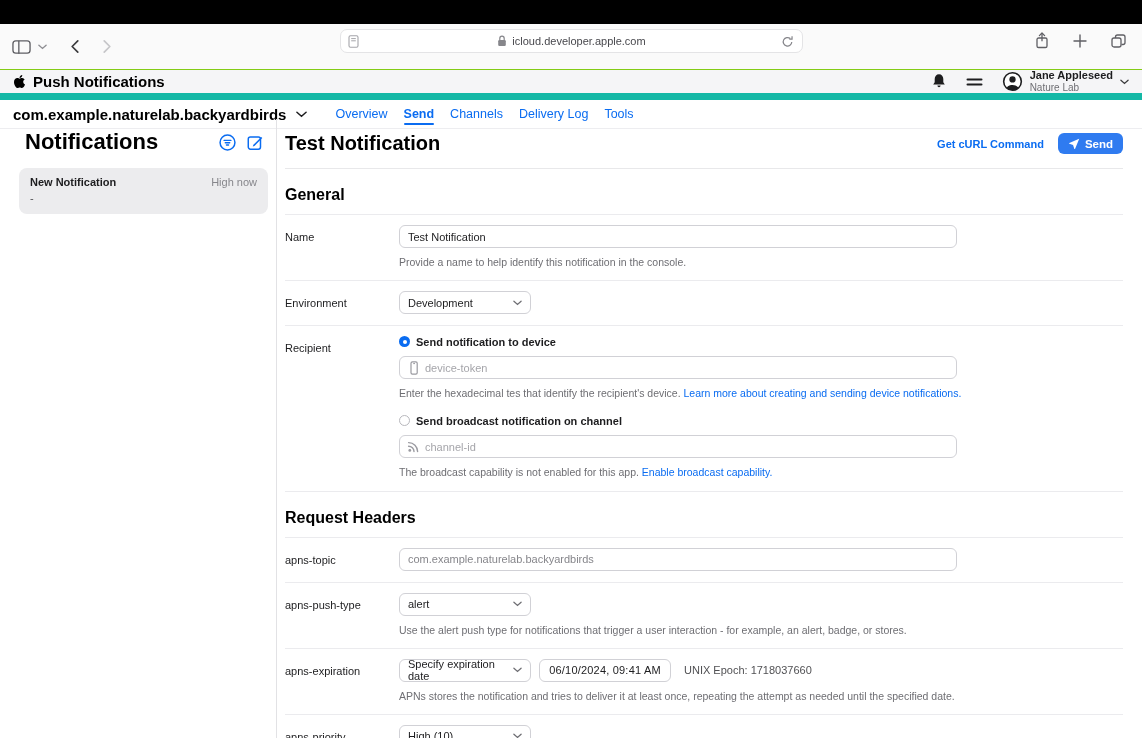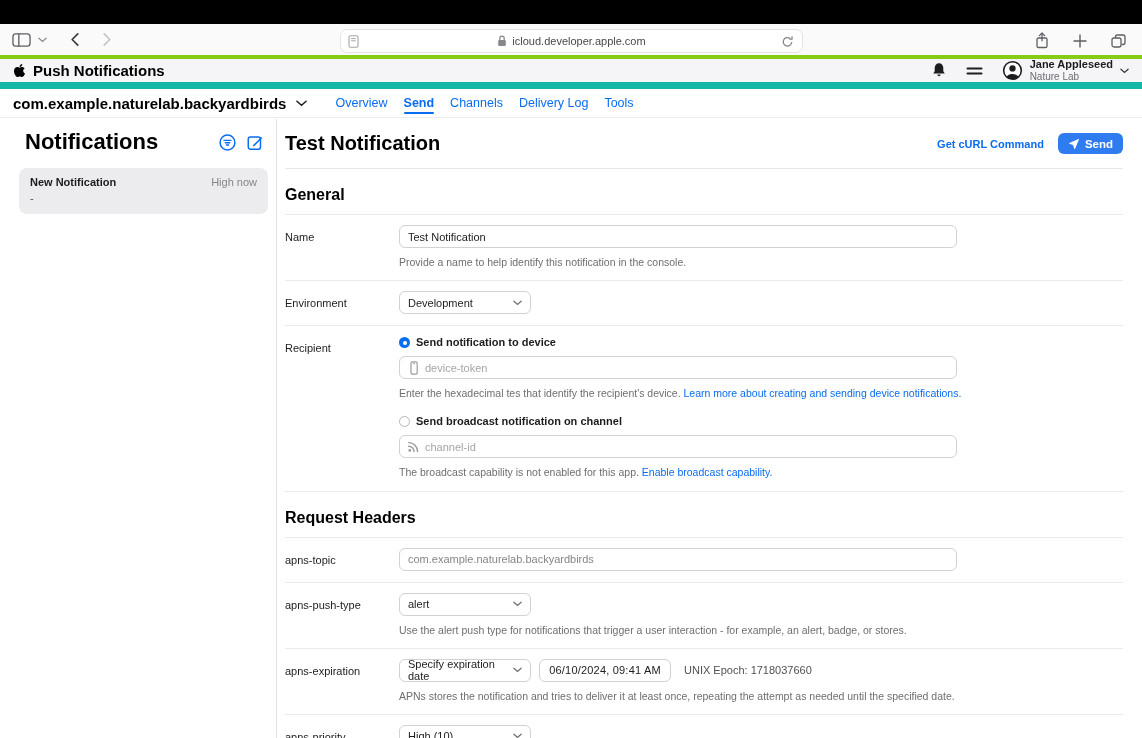--- a/index.html
+++ b/index.html
@@ -13,21 +13,21 @@
   *{box-sizing:border-box}
   html,body{margin:0;padding:0}
   body{
     width:1142px;height:738px;overflow:hidden;position:relative;
     font-family:"Liberation Sans",sans-serif;background:#fff;color:var(--ink);
   }
   svg{display:block}
 
   
   .menubar{height:24px;background:#000}
-  .toolbar{height:35px;background:#fafafa;border-bottom:4px solid #84cc16;position:relative;display:flex;align-items:center;padding:0 12px}
+  .toolbar{height:46px;background:#fafafa;border-bottom:1px solid #84cc16;position:relative;display:flex;align-items:center;padding:0 12px}
   .tb-left{display:flex;align-items:center;gap:7px}
   .tb-left .gap{width:8px}
   .urlbar{position:absolute;left:340px;top:5px;width:463px;height:24px;background:#fff;border:1px solid #e4e4e6;border-radius:7px;display:flex;align-items:center;justify-content:center;gap:5px;font-size:11px;color:#48484d}
   .urlbar .page-ico{position:absolute;left:7px;top:5px}
   .urlbar .reload-ico{position:absolute;right:8px;top:5px}
   .tb-right{position:absolute;right:16px;top:8px;display:flex;gap:24px;align-items:center}
 
   
   .appheader{height:30px;background:#f5f5f7;border-bottom:7px solid #14b8a6;display:flex;align-items:center;padding:0 13px}
   .app-title{font-size:15px;font-weight:600;color:#000;margin-left:7px}
@@ -70,21 +70,21 @@
   .flabel{width:114px;flex:none;font-size:11px;color:#1d1d1f;padding-top:5px;line-height:1.35}
   .fctrl{flex:1;min-width:0}
   .tinput{height:23px;border:1px solid var(--border);border-radius:6px;background:#fff;color:#1d1d1f;font-family:inherit;font-size:11px;padding:0 8px;width:558px;outline:none}
   .tinput::placeholder{color:#a5a5aa}
   .tinput.gray{color:#86868b}
   .tinput.small{width:132px}
   .helper{font-size:10.5px;color:var(--muted);margin-top:7px;line-height:1.35}
   .blue-link{color:var(--accent);cursor:pointer}
   .selectbox{width:132px;height:23px;border:1px solid var(--border);border-radius:6px;background:#fff;display:flex;align-items:center;font-size:11px;color:#1d1d1f;padding:0 8px;cursor:pointer}
   .selectbox .chev{margin-left:auto}
-  .radio-line{display:flex;align-items:flex-end;gap:6px;font-size:11px;font-weight:600;color:#1d1d1f;cursor:pointer}
+  .radio-line{display:flex;align-items:flex-start;gap:6px;font-size:11px;font-weight:600;color:#1d1d1f;cursor:pointer}
   .radio{width:11px;height:11px;border-radius:50%;flex:none;position:relative}
   .radio.on{background:var(--accent)}
   .radio.on::after{content:"";position:absolute;left:3.5px;top:3.5px;width:4px;height:4px;border-radius:50%;background:#fff}
   .radio.off{border:1px solid #b8b8bd;background:#fff}
   .input-wrap{position:relative;margin-top:8px;width:558px}
   .input-wrap .in-icon{position:absolute;left:8px;top:5px}
   .input-wrap .tinput{padding-left:25px;width:100%}
   .mt14{margin-top:15px}
   .exp-line{display:flex;align-items:center;gap:8px}
   .date-input{width:132px;text-align:center;letter-spacing:.2px}

